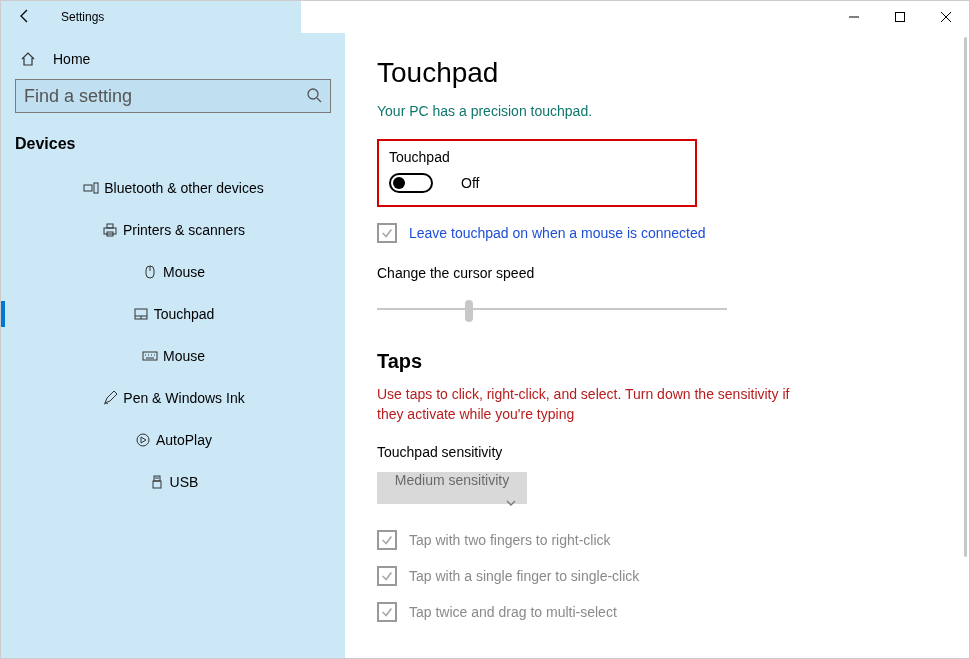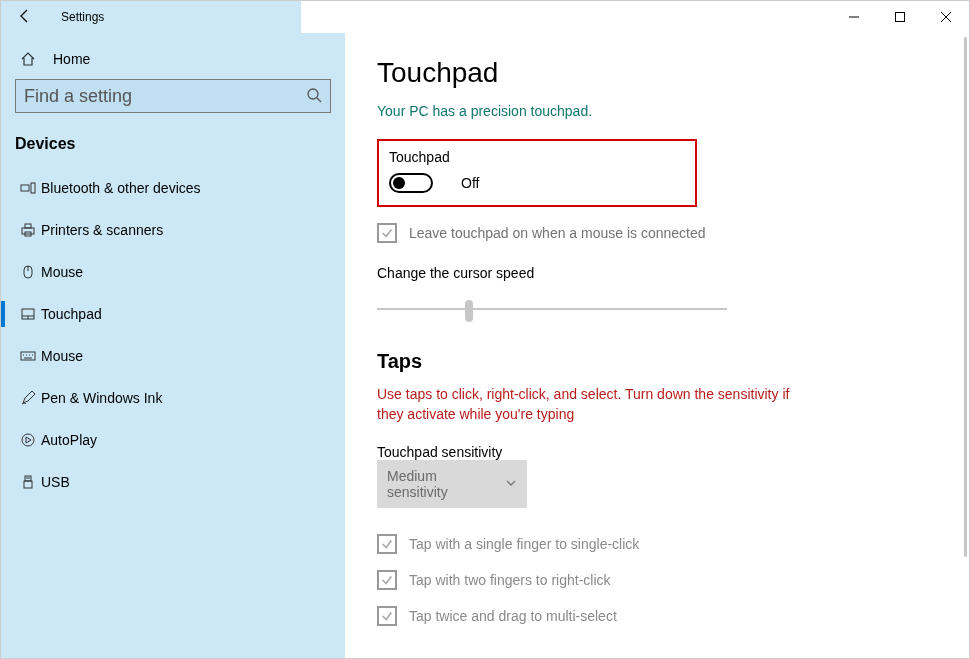--- a/index.html
+++ b/index.html
@@ -13,43 +13,43 @@
   .body { display: flex; flex: 1; min-height: 0; }
   .sidebar { width: 344px; background: #cce8f7; display: flex; flex-direction: column; padding-top: 6px; }
   .titlebar { background: linear-gradient(to right, #cce8f7 0, #cce8f7 300px, #fff 300px, #fff 100%); gap: 8px; }
   .home-row { display: flex; align-items: center; height: 40px; padding: 0 18px; gap: 16px; font-size: 14px; }
   .home-row .icon { width: 18px; height: 18px; display:flex; align-items:center; justify-content:center; }
   .search-wrap { padding: 0 14px 10px 14px; }
   .search { display: flex; align-items: center; border: 1px solid #7a7a7a; height: 34px; padding: 0 8px; background: #c0dff0; }
   .search input { flex: 1; border: none; background: transparent; font-size: 18px; outline: none; color: #b91c1c; }
   .search input::placeholder { color: #555; }
   .category { font-weight: 600; font-size: 16px; padding: 12px 18px 14px 14px; }
-  .nav-item { display: flex; align-items: center; height: 42px; padding: 0 18px; gap: 4px; font-size: 14px; position: relative; }
+  .nav-item { display: flex; align-items: center; height: 42px; padding: 0 18px; gap: 4px; font-size: 14px; position: relative; justify-content: center; }
   .nav-item.active::before { content: ""; position: absolute; left: 0; top: 8px; bottom: 8px; width: 4px; background: #0078d4; }
   .nav-item .icon { width: 18px; height: 18px; display:flex; align-items:center; justify-content:center; color:#333; }
   .content { flex: 1; padding: 24px 32px 0 32px; overflow-y: auto; position: relative; }
   .page-title { font-size: 28px; font-weight: 400; margin-bottom: 14px; }
   .subtitle { font-size: 14px; color: #0f766e; margin-bottom: 20px; }
   .highlight-box { border: 2px solid #d40000; padding: 8px 10px 12px 10px; width: 320px; margin-bottom: 16px; }
   .section-label { font-size: 14px; margin-bottom: 8px; }
   .toggle-row { display: flex; align-items: center; gap: 28px; }
   .toggle { width: 44px; height: 20px; border: 2px solid #000; border-radius: 10px; position: relative; background: #fff; }
   .toggle .knob { position: absolute; left: 2px; top: 2px; width: 12px; height: 12px; background: #000; border-radius: 50%; }
   .toggle-state { font-size: 14px; }
-  .check-row { display: flex; align-items: center; gap: 12px; margin-bottom: 22px; color:#737373; }
+  .check-row { display: flex; align-items: center; gap: 12px; margin-bottom: 22px; color:#1d4ed8; }
   .checkbox { width: 20px; height: 20px; border: 2px solid #999; display:flex; align-items:center; justify-content:center; }
   .checkbox svg { width: 14px; height: 14px; }
   .cursor-label { font-size: 14px; margin-bottom: 17px; }
   .slider { width: 350px; height: 24px; position: relative; margin-bottom: 28px; }
   .slider-track { position: absolute; top: 10px; left: 0; right: 0; height: 2px; background: #c7c7c7; }
   .slider-thumb { position: absolute; top: 2px; width: 8px; height: 22px; background: #c7c7c7; border-radius: 4px; }
   .section-header { font-size: 20px; font-weight: 700; margin-bottom: 12px; }
   .section-desc { font-size: 14px; color: #b91c1c; max-width: 440px; margin-bottom: 20px; line-height: 1.4; }
-  .dropdown-label { font-size: 14px; margin-bottom: 0; }
-  .dropdown { width: 150px; height: 48px; background: #d9d9d9; display: flex; align-items: center; padding: 0 10px; gap: 8px; color: #6a6a6a; margin-bottom: 26px; }
+  .dropdown-label { font-size: 14px; margin-bottom: 12px; }
+  .dropdown { width: 150px; height: 32px; background: #d9d9d9; display: flex; align-items: center; padding: 0 10px; gap: 8px; color: #6a6a6a; margin-bottom: 26px; flex-direction: column; }
   .dropdown .chev { margin-left: auto; }
   .tap-row { display: flex; align-items: center; gap: 12px; margin-bottom: 16px; color:#8a8a8a; font-size: 14px; }
   .content-outer { position: relative; flex:1; display:flex; }
   .content-outer .sb { position:absolute; right:2px; top:4px; width:3px; height:520px; background:#c7c7c7; border-radius:2px; }
 </style>
 </head>
 <body>
 
 <div class="window">
   <div class="titlebar">
@@ -235,29 +235,29 @@
               </svg>
           </span>
         </div>
 
         <div class="tap-row">
           <div class="checkbox">
               <svg viewBox="0 0 16 16">
                 <path d="M3 8 L7 12 L13 4" stroke="#aaa" stroke-width="2" fill="none"></path>
               </svg>
             </div>
+          <span>Tap with two fingers to right-click</span>
+        </div>
+        <div class="tap-row">
+          <div class="checkbox">
+              <svg viewBox="0 0 16 16">
+                <path d="M3 8 L7 12 L13 4" stroke="#aaa" stroke-width="2" fill="none"></path>
+              </svg>
+            </div>
           <span>Tap with a single finger to single-click</span>
-        </div>
-        <div class="tap-row">
-          <div class="checkbox">
-              <svg viewBox="0 0 16 16">
-                <path d="M3 8 L7 12 L13 4" stroke="#aaa" stroke-width="2" fill="none"></path>
-              </svg>
-            </div>
-          <span>Tap with two fingers to right-click</span>
         </div>
         <div class="tap-row">
           <div class="checkbox">
               <svg viewBox="0 0 16 16">
                 <path d="M3 8 L7 12 L13 4" stroke="#aaa" stroke-width="2" fill="none"></path>
               </svg>
             </div>
           <span>Tap twice and drag to multi-select</span>
         </div>
 

